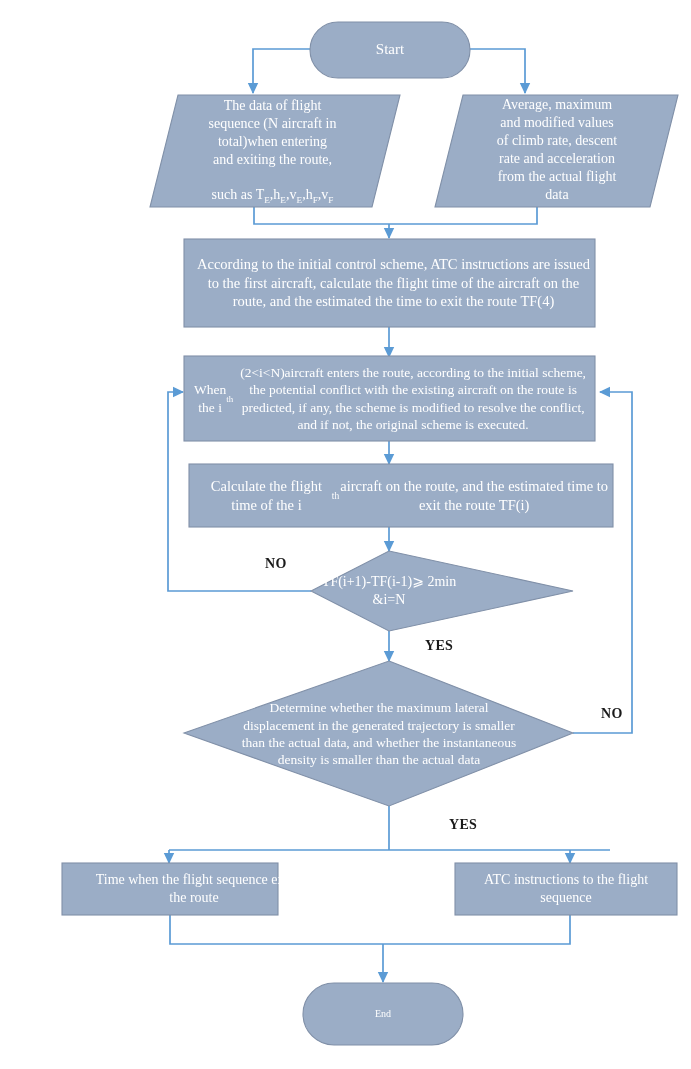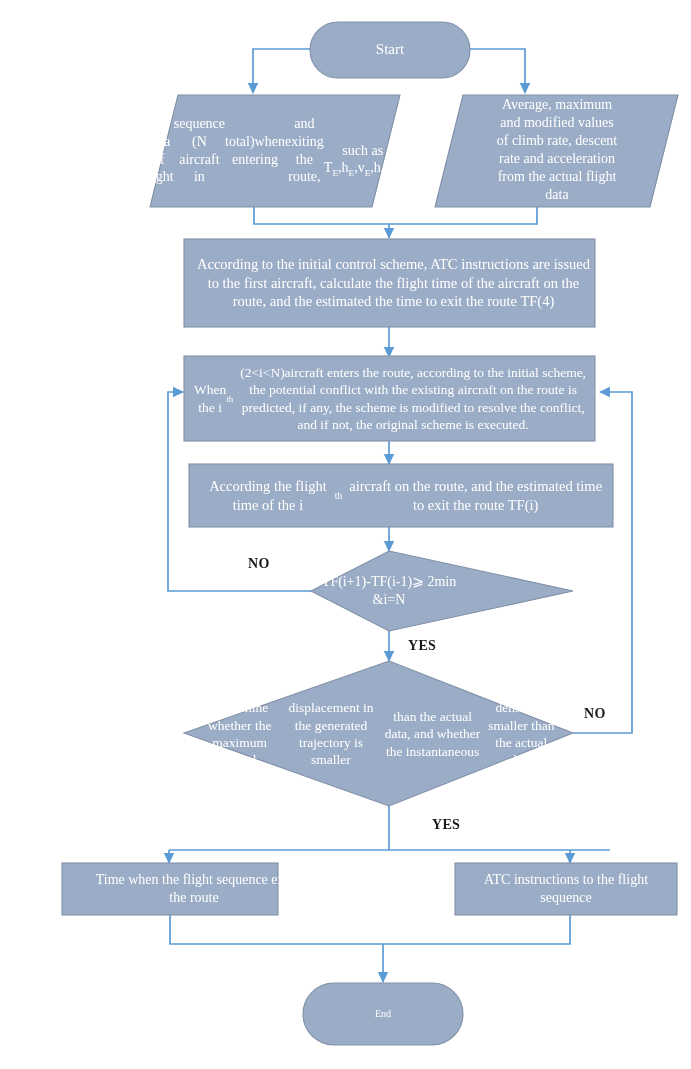--- a/index.html
+++ b/index.html
@@ -39,20 +39,21 @@
     pointer-events: none;
     white-space: pre-line;
   }
   .edge-label {
     position: absolute;
     color: #1a1a1a;
     font-family: "Liberation Serif", "DejaVu Serif", serif;
     font-size: 14px;
     font-weight: bold;
     letter-spacing: 0.3px;
+    margin-left: 17px;
   }
   sup.th {
     font-size: 0.66em;
     vertical-align: super;
     line-height: 0;
   }
   sub.sb {
     font-size: 0.66em;
     vertical-align: sub;
     line-height: 0;
@@ -124,21 +125,21 @@
       <rect x="62" y="863" width="216" height="52"></rect>
 
       <rect x="455" y="863" width="222" height="52"></rect>
 
       <rect x="303" y="983" width="160" height="62" rx="31" ry="31"></rect>
     </g>
   </svg>
 
   <div class="node-text" style="left:310px; top:22px; width:160px; height:56px; font-size:15px;">Start</div>
 
-  <div class="node-text" style="left:165px; top:98px; width:215px; height:105px; font-size:14px; justify-content:center;">
+  <div class="node-text" style="left:165px; top:98px; width:215px; height:105px; font-size:14px; flex-direction:column; justify-content:center;">
     <div>The data of flight</div>
     <div>sequence (N aircraft in</div>
     <div>total)when entering</div>
     <div>and exiting the route,</div>
     <div>
       <span>such as T</span><sub class="sb">E</sub><span>,h</span><sub class="sb">E</sub><span>,v</span><sub class="sb">E</sub><span>,h</span><sub class="sb">F</sub><span>,v</span><sub class="sb">F</sub>
     </div>
   </div>
 
   <div class="node-text" style="left:452px; top:98px; width:210px; height:104px; font-size:14px; flex-direction:column; justify-content:center;">
@@ -147,28 +148,28 @@
     <div>of climb rate, descent</div>
     <div>rate and acceleration</div>
     <div>from the actual flight</div>
     <div>data</div>
   </div>
 
   <div class="node-text" style="left:192px; top:239px; width:395px; height:88px; font-size:14.5px; padding:0 4px;">According to the initial control scheme, ATC instructions are issued to the first aircraft, calculate the flight time of the aircraft on the route, and the estimated the time to exit the route TF(4)</div>
 
   <div class="node-text" style="left:190px; top:356px; width:399px; height:85px; font-size:13.5px; padding:0 4px;"><span>When the i</span><sup class="th">th</sup><span> (2&lt;i&lt;N)aircraft enters the route, according to the initial scheme, the potential conflict with the existing aircraft on the route is predicted, if any, the scheme is modified to resolve the conflict, and if not, the original scheme is executed.</span></div>
 
-  <div class="node-text" style="left:197px; top:464px; width:408px; height:63px; font-size:14.5px; padding:0 4px;"><span>According the flight time of the i</span><sup class="th">th</sup><span> aircraft on the route, and the estimated time to exit the route TF(i)</span></div>
+  <div class="node-text" style="left:197px; top:464px; width:408px; height:63px; font-size:14.5px; padding:0 4px;"><span>Calculate the flight time of the i</span><sup class="th">th</sup><span> aircraft on the route, and the estimated time to exit the route TF(i)</span></div>
 
   <div class="node-text" style="left:299px; top:565px; width:180px; height:52px; font-size:14px; flex-direction:column; justify-content:center;">
     <div>TF(i+1)-TF(i-1)⩾ 2min</div>
     <div>&amp;i=N</div>
   </div>
 
-  <div class="node-text" style="left:199px; top:700px; width:360px; height:68px; font-size:13.5px; flex-direction:row; justify-content:center;">
+  <div class="node-text" style="left:199px; top:700px; width:360px; height:68px; font-size:13.5px; flex-direction:column; justify-content:center;">
     <div>Determine whether the maximum lateral</div>
     <div>displacement in the generated trajectory is smaller</div>
     <div>than the actual data, and whether the instantaneous</div>
     <div>density is smaller than the actual data</div>
   </div>
 
   <div class="node-text" style="left:66px; top:863px; width:208px; height:52px; font-size:14px;margin-left:24px;">Time when the flight sequence exit the route</div>
 
   <div class="node-text" style="left:462px; top:863px; width:208px; height:52px; font-size:14px;">ATC instructions to the flight sequence</div>
 

